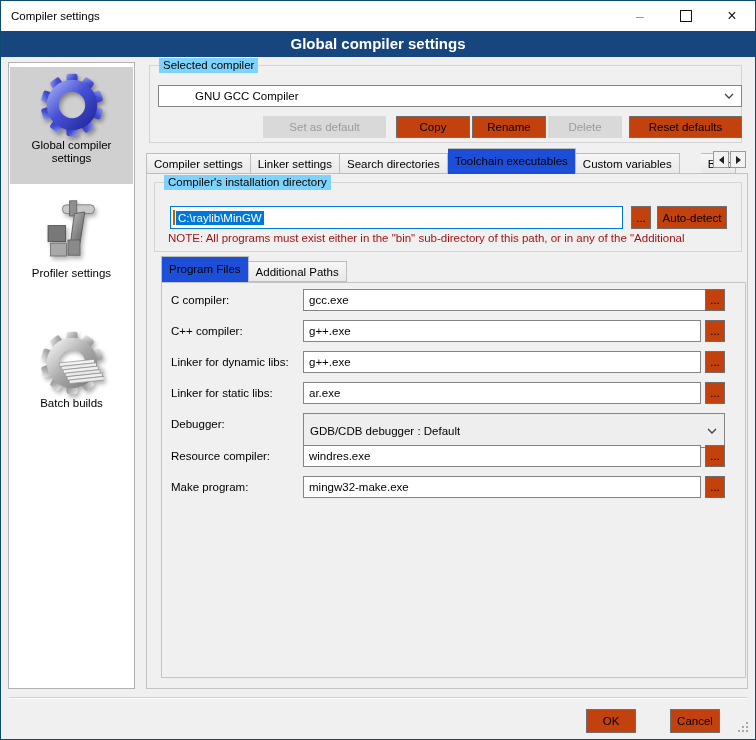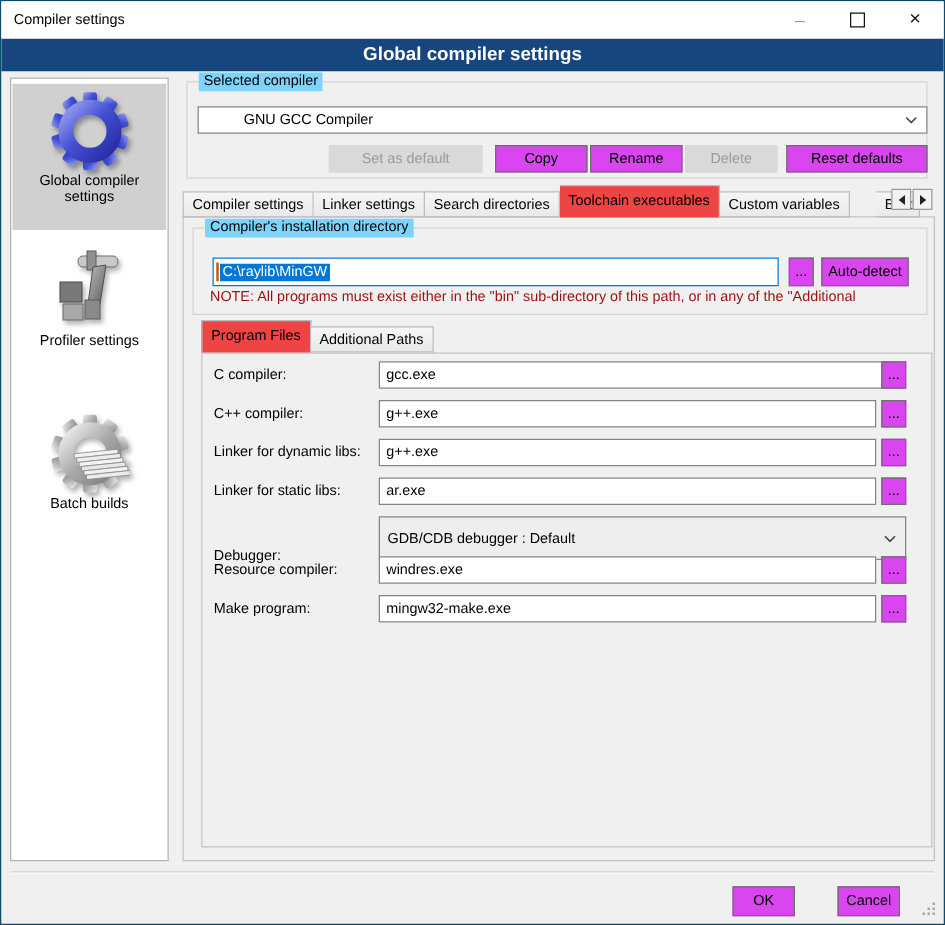--- a/index.html
+++ b/index.html
@@ -22,37 +22,37 @@
   
   .sidebar{position:absolute;left:7px;top:61px;width:127px;height:627px;background:#fff;border:1px solid #b2b2b2;box-sizing:border-box;}
   .sb-item{position:absolute;left:1px;right:1px;text-align:center;cursor:default;}
   .sb-item.selected{background:#d0d0d0;}
   .sb-icon{display:block;margin:6px auto 0;}
   .sb-label{display:block;line-height:13px;padding:2px 2px 4px;}
   
   .group{position:absolute;border:1px solid #d4d4d4;box-sizing:border-box;}
   .group-label{position:absolute;top:-8px;left:9px;background:#7dd3fc;padding:0 4px;line-height:15px;}
   
-  .btn{position:absolute;background:#d946ef;border:1px solid #6e6e6e;box-sizing:border-box;
+  .btn{position:absolute;background:#c2410c;border:1px solid #6e6e6e;box-sizing:border-box;
     display:flex;align-items:center;justify-content:center;white-space:nowrap;}
   .btn.disabled{background:#d9d9d9;border-color:#d9d9d9;color:#9a9a9a;}
   
   .combo{position:absolute;background:#fff;border:1px solid #848484;box-sizing:border-box;
     display:flex;align-items:center;padding:0 22px 0 6px;white-space:nowrap;}
   .combo.gray{background:#eeeeee;}
   .chev{position:absolute;right:7px;top:50%;margin-top:-3px;}
   .fld{position:absolute;background:#fff;border:1px solid #848484;box-sizing:border-box;
     display:flex;align-items:center;padding-left:5px;white-space:nowrap;}
   .flabel{position:absolute;left:170px;height:22px;display:flex;align-items:center;white-space:nowrap;}
   
   .tabstrip{position:absolute;left:145px;top:147px;height:26px;display:flex;align-items:flex-end;z-index:3;}
   .tab{height:21px;line-height:20px;padding:0 7px;background:linear-gradient(#f6f6f6,#e9e9e9);
     border:1px solid #bdbdbd;border-left:none;box-sizing:border-box;white-space:nowrap;}
   .tab:first-child{border-left:1px solid #bdbdbd;}
-  .tab.active{height:26px;line-height:25px;background:#ef4444;border-bottom:none;text-align:center;}
+  .tab.active{height:26px;line-height:25px;background:#1d4ed8;border-bottom:none;text-align:center;}
   .tab.clip{width:35px;overflow:hidden;padding-right:0;margin-left:21px;}
   .substrip{position:absolute;left:160px;top:256px;height:25px;display:flex;align-items:flex-end;z-index:3;}
   .arrow-btn{position:absolute;top:150px;width:16px;height:17px;background:#f2f2f2;border:1px solid #9a9a9a;
     box-sizing:border-box;display:flex;align-items:center;justify-content:center;z-index:4;}
   .tri-l{width:0;height:0;border-top:4px solid transparent;border-bottom:4px solid transparent;border-right:5px solid #222;}
   .tri-r{width:0;height:0;border-top:4px solid transparent;border-bottom:4px solid transparent;border-left:5px solid #222;}
   
   .page{position:absolute;border:1px solid #c3c3c3;background:#f0f0f0;box-sizing:border-box;z-index:1;}
   
   .install{position:absolute;left:169px;top:205px;width:453px;height:23px;background:#fff;
@@ -227,21 +227,21 @@
   <div class="btn z2" style="left:704px;top:319px;width:20px;height:22px;">...</div>
 
   <div class="flabel z2" style="top:350px;">Linker for dynamic libs:</div>
   <div class="fld z2" style="left:302px;top:350px;width:398px;height:22px;">g++.exe</div>
   <div class="btn z2" style="left:704px;top:350px;width:20px;height:22px;">...</div>
 
   <div class="flabel z2" style="top:381px;">Linker for static libs:</div>
   <div class="fld z2" style="left:302px;top:381px;width:398px;height:22px;">ar.exe</div>
   <div class="btn z2" style="left:704px;top:381px;width:20px;height:22px;">...</div>
 
-  <div class="flabel z2" style="top:412px;margin-top:21px;">Debugger:</div>
+  <div class="flabel z2" style="top:412px;">Debugger:</div>
   <div class="combo gray z2" style="left:302px;top:412px;width:422px;height:35px;text-align:center;">
     <span>GDB/CDB debugger : Default</span>
     <svg class="chev" width="10" height="6">
         <polyline points="1,1 5,5 9,1" fill="none" stroke="#444" stroke-width="1.3"></polyline>
       </svg>
   </div>
 
   <div class="flabel z2" style="top:444px;">Resource compiler:</div>
   <div class="fld z2" style="left:302px;top:444px;width:398px;height:22px;">windres.exe</div>
   <div class="btn z2" style="left:704px;top:444px;width:20px;height:22px;">...</div>

